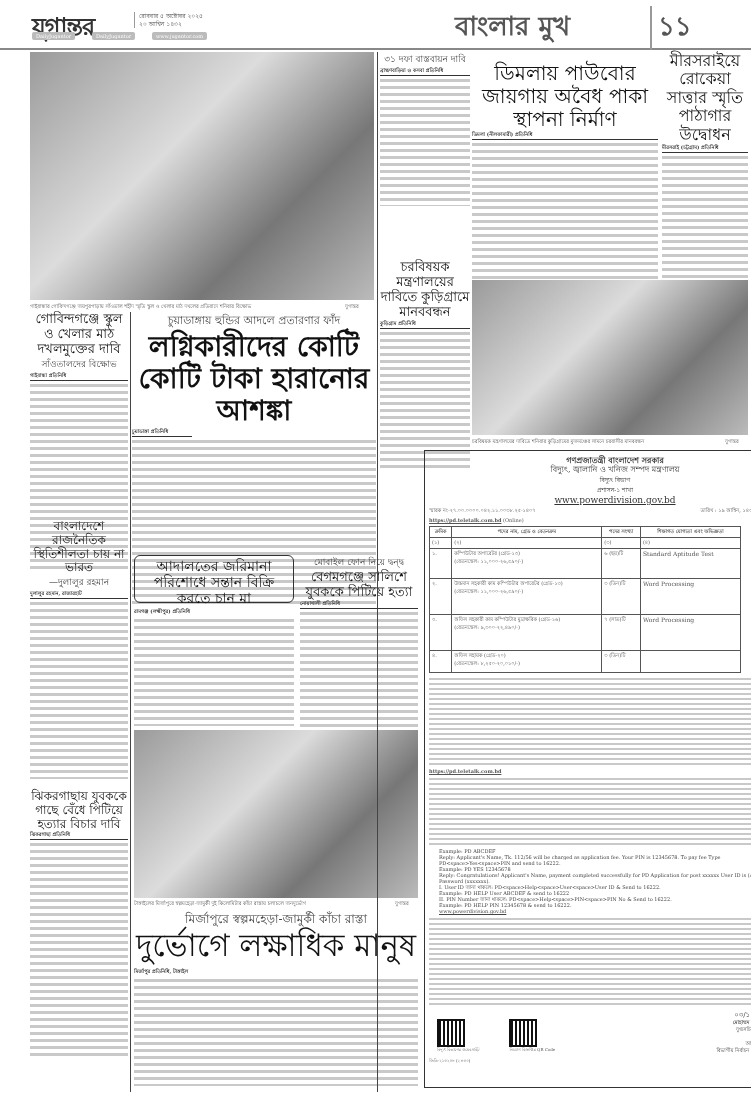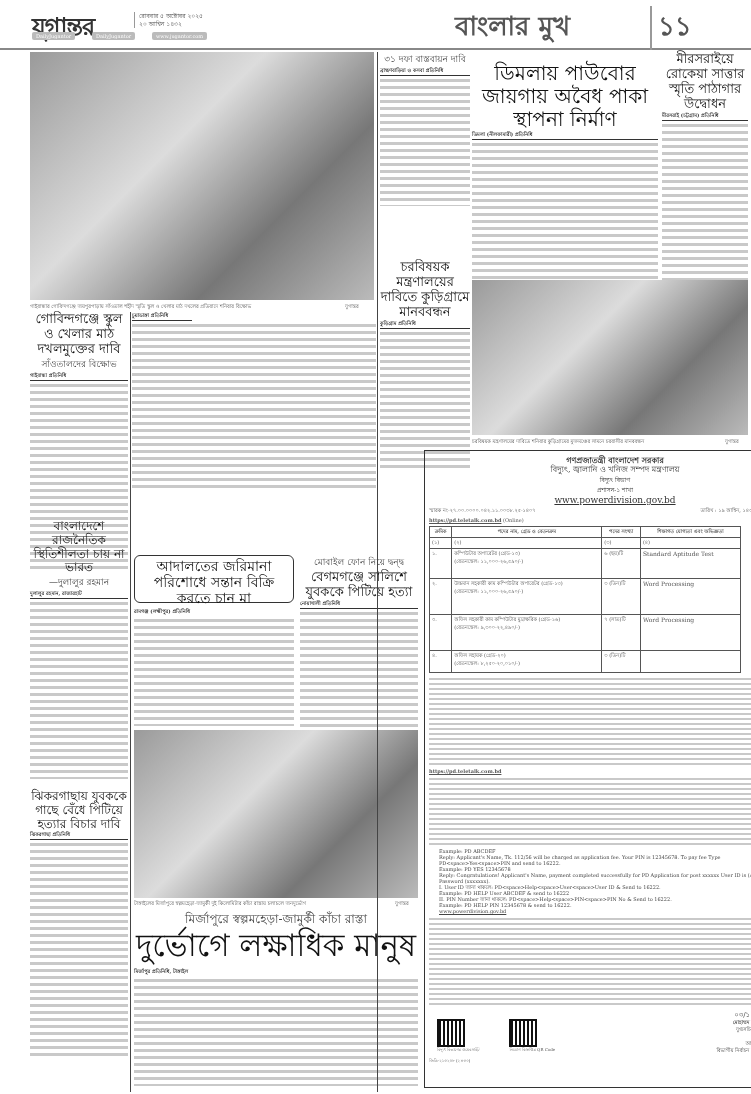--- a/index.html
+++ b/index.html
@@ -49,33 +49,35 @@
   <div class="txt" style="height:130px;background:repeating-linear-gradient(#fff 0 3px,#c9c9c9 3px 6px,#fff 6px 7px)"></div>
 </div>
 
 <div class="abs" style="left:472px;top:52px;width:186px">
   <div class="h" style="font-size:20px;margin-top:10px">ডিমলায় পাউবোর জায়গায় অবৈধ পাকা স্থাপনা নির্মাণ</div>
   <div class="by">ডিমলা (নীলফামারী) প্রতিনিধি</div>
   <div style="height:210px;background:repeating-linear-gradient(#fff 0 3px,#c9c9c9 3px 6px,#fff 6px 7px)"></div>
 </div>
 
 <div class="abs" style="left:662px;top:52px;width:86px">
-  <div class="h" style="font-size:13px">মীরসরাইয়ে রোকেয়া সাত্তার স্মৃতি পাঠাগার উদ্বোধন</div>
+  <div class="h" style="font-size:16px">মীরসরাইয়ে রোকেয়া সাত্তার স্মৃতি পাঠাগার উদ্বোধন</div>
   <div class="by">মীরসরাই (চট্টগ্রাম) প্রতিনিধি</div>
   <div style="height:230px;background:repeating-linear-gradient(#fff 0 3px,#c9c9c9 3px 6px,#fff 6px 7px)"></div>
 </div>
 
 <div class="abs" style="left:30px;top:312px;width:98px">
   <div class="h" style="font-size:13px">গোবিন্দগঞ্জে স্কুল ও খেলার মাঠ দখলমুক্তের দাবি</div>
   <div class="h-small">সাঁওতালদের বিক্ষোভ</div>
   <div class="by">গাইবান্ধা প্রতিনিধি</div>
   <div style="height:190px;background:repeating-linear-gradient(#fff 0 3px,#c9c9c9 3px 6px,#fff 6px 7px)"></div>
 </div>
 
 <div class="abs" style="left:132px;top:312px;width:244px">
+  <div class="h-small" style="font-size:11px">চুয়াডাঙ্গায় হুন্ডির আদলে প্রতারণার ফাঁদ</div>
+  <div class="h" style="font-size:28px;font-weight:bold">লগ্নিকারীদের কোটি কোটি টাকা হারানোর আশঙ্কা</div>
   <div class="by" style="width:60px">চুয়াডাঙ্গা প্রতিনিধি</div>
   <div style="height:170px;background:repeating-linear-gradient(#fff 0 3px,#c9c9c9 3px 6px,#fff 6px 7px)"></div>
 </div>
 
 <div class="abs" style="left:380px;top:260px;width:90px">
   <div class="h" style="font-size:13px">চরবিষয়ক মন্ত্রণালয়ের দাবিতে কুড়িগ্রামে মানববন্ধন</div>
   <div class="by">কুড়িগ্রাম প্রতিনিধি</div>
   <div style="height:140px;background:repeating-linear-gradient(#fff 0 3px,#c9c9c9 3px 6px,#fff 6px 7px)"></div>
 </div>
 <div class="abs photo" style="left:472px;top:280px;width:276px;height:155px"></div>

